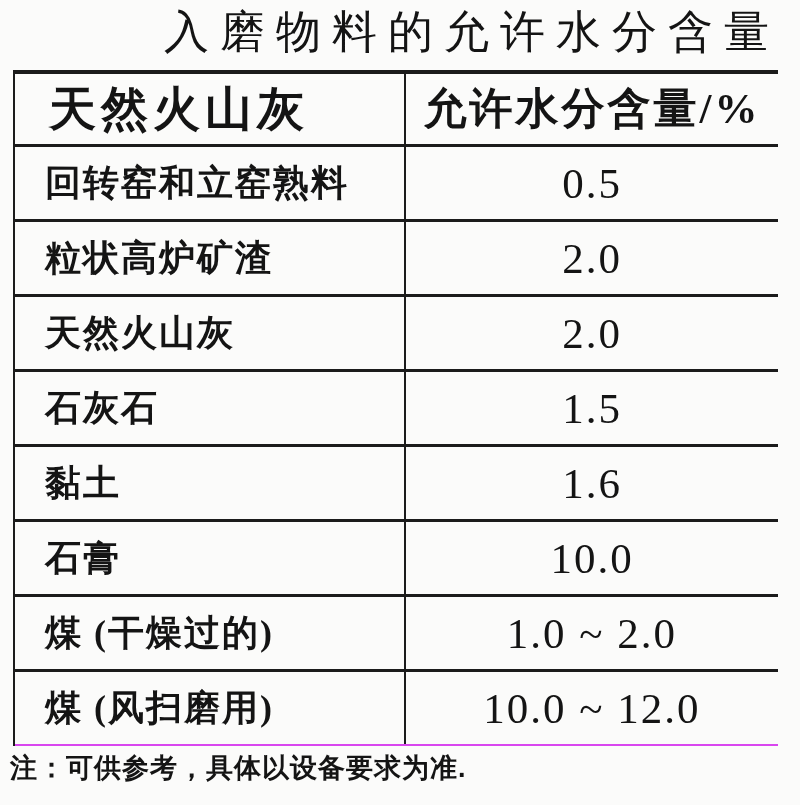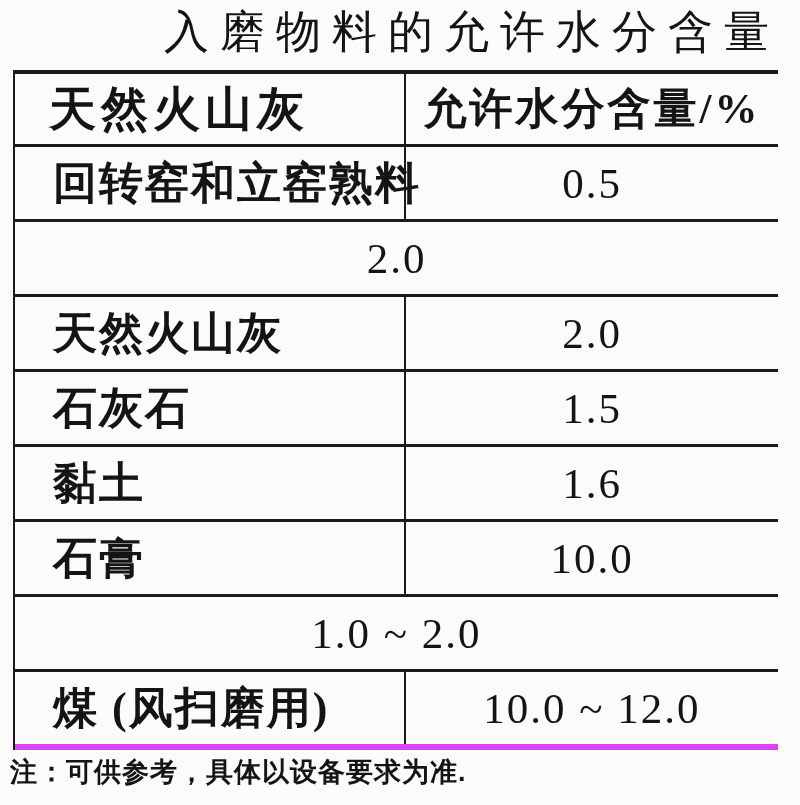--- a/index.html
+++ b/index.html
@@ -38,31 +38,31 @@
     .row {
       display: flex;
       align-items: stretch;
       border-bottom: 3px solid #1b1b1b;
       height: 72px;
     }
     .row.header-row {
       height: 70px;
     }
     .row.last-row {
-      border-bottom: 6px solid #d946ef;
+      border-bottom: 2px solid #d946ef;
       text-align: right;
     }
     .cell-name {
       width: 391px;
       box-sizing: border-box;
       border-right: 2px solid #1b1b1b;
       display: flex;
       align-items: center;
-      padding-left: 38px;
-      font-size: 44px;
+      padding-left: 30px;
+      font-size: 36px;
       font-weight: 600;
       letter-spacing: 2px;
       white-space: nowrap;
     }
     .header-row .cell-name {
       padding-left: 34px;
       font-size: 47px;
       letter-spacing: 5px;
     }
     .cell-value {
@@ -100,20 +100,21 @@
     <div class="cell-name">天然火山灰</div>
     <div class="cell-value">允许水分含量/%</div>
   </div>
 
   <div class="row">
     <div class="cell-name">回转窑和立窑熟料</div>
     <div class="cell-value">0.5</div>
   </div>
 
   <div class="row">
+    <div class="cell-name">粒状高炉矿渣</div>
     <div class="cell-value">2.0</div>
   </div>
 
   <div class="row">
     <div class="cell-name">天然火山灰</div>
     <div class="cell-value">2.0</div>
   </div>
 
   <div class="row">
     <div class="cell-name">石灰石</div>
@@ -124,20 +125,21 @@
     <div class="cell-name">黏土</div>
     <div class="cell-value">1.6</div>
   </div>
 
   <div class="row">
     <div class="cell-name">石膏</div>
     <div class="cell-value">10.0</div>
   </div>
 
   <div class="row">
+    <div class="cell-name">煤 (干燥过的)</div>
     <div class="cell-value">1.0 ~ 2.0</div>
   </div>
 
   <div class="row last-row">
     <div class="cell-name">煤 (风扫磨用)</div>
     <div class="cell-value">10.0 ~ 12.0</div>
   </div>
 
 </div>
 

